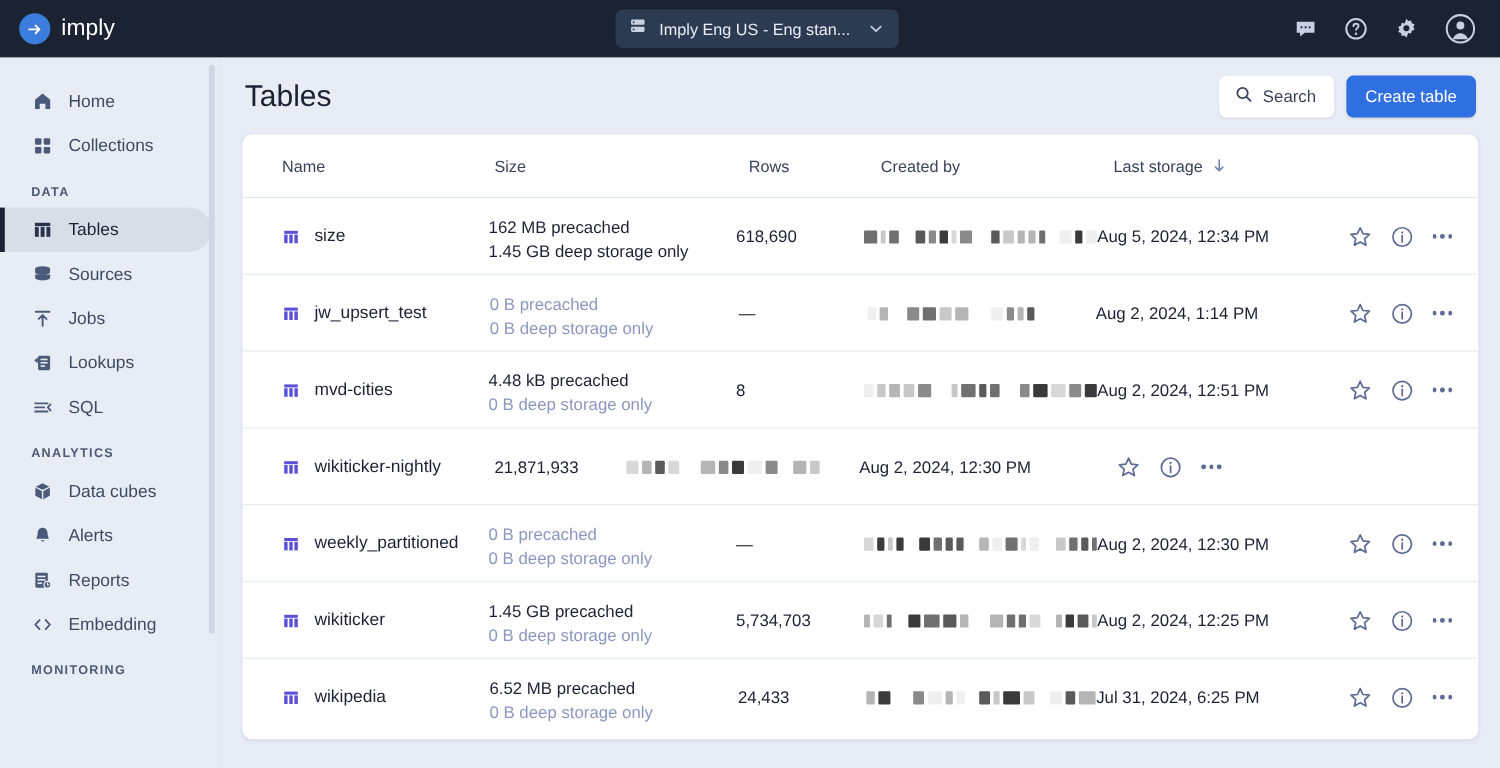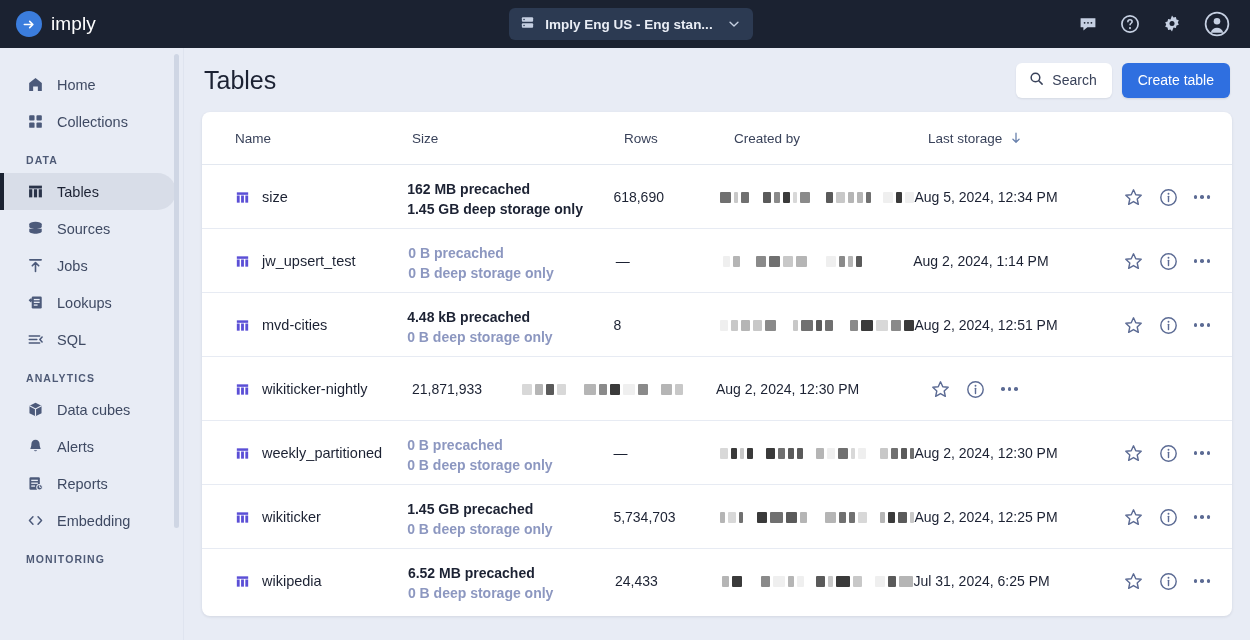--- a/index.html
+++ b/index.html
@@ -22,21 +22,21 @@
     display: flex; align-items: center;
   }
   .brand { display: flex; align-items: center; gap: 9px; padding-left: 16px; width: 184px; }
   .brand-logo {
     width: 26px; height: 26px; border-radius: 50%;
     background: #3b7ddd;
     display: flex; align-items: center; justify-content: center;
   }
   .brand-name { color: #ffffff; font-size: 19px; letter-spacing: .1px; }
 
-  .cluster-wrap { flex: 1; display: flex; justify-content: center; font-weight: bold; }
+  .cluster-wrap { flex: 1; display: flex; justify-content: center; }
   .cluster-pill {
     display: flex; align-items: center; gap: 10px;
     background: #2c3a52; border-radius: 6px;
     height: 32px; padding: 0 12px 0 11px;
     cursor: pointer;
   }
   .cluster-label { color: #e9edf5; font-size: 13.5px; white-space: nowrap; }
   .cluster-caret { margin-left: 4px; display: flex; }
 
   .topicons { display: flex; align-items: center; gap: 22px; padding-right: 20px; }
@@ -133,21 +133,21 @@
   .sort-ico { display: flex; align-items: center; }
 
   .row {
     display: flex; align-items: flex-start;
     padding: 0 16px;
     border-bottom: 1px solid #e7ebf3;
     height: 64px;
   }
   .row:last-child { border-bottom: none; }
   .cell { display: flex; align-items: center; height: 64px; }
-  .cell.stack { display: block; padding-top: 14px; height: 64px; font-weight: bold; }
+  .cell.stack { display: block; padding-top: 14px; height: 64px; }
 
   .name-cell { display: flex; align-items: center; gap: 12px; padding-left: 17px; height: 64px; }
   .tbl-ico { flex: 0 0 15px; display: flex; align-items: center; }
   .tbl-name { font-size: 14.5px; color: #1c2233; }
 
   .size-main { font-size: 14px; color: #1c2233; line-height: 20px; }
   .size-main.muted { color: #8c97c0; }
   .size-sub { font-size: 14px; color: #1c2233; line-height: 20px; }
   .size-sub.muted { color: #8c97c0; }
 

